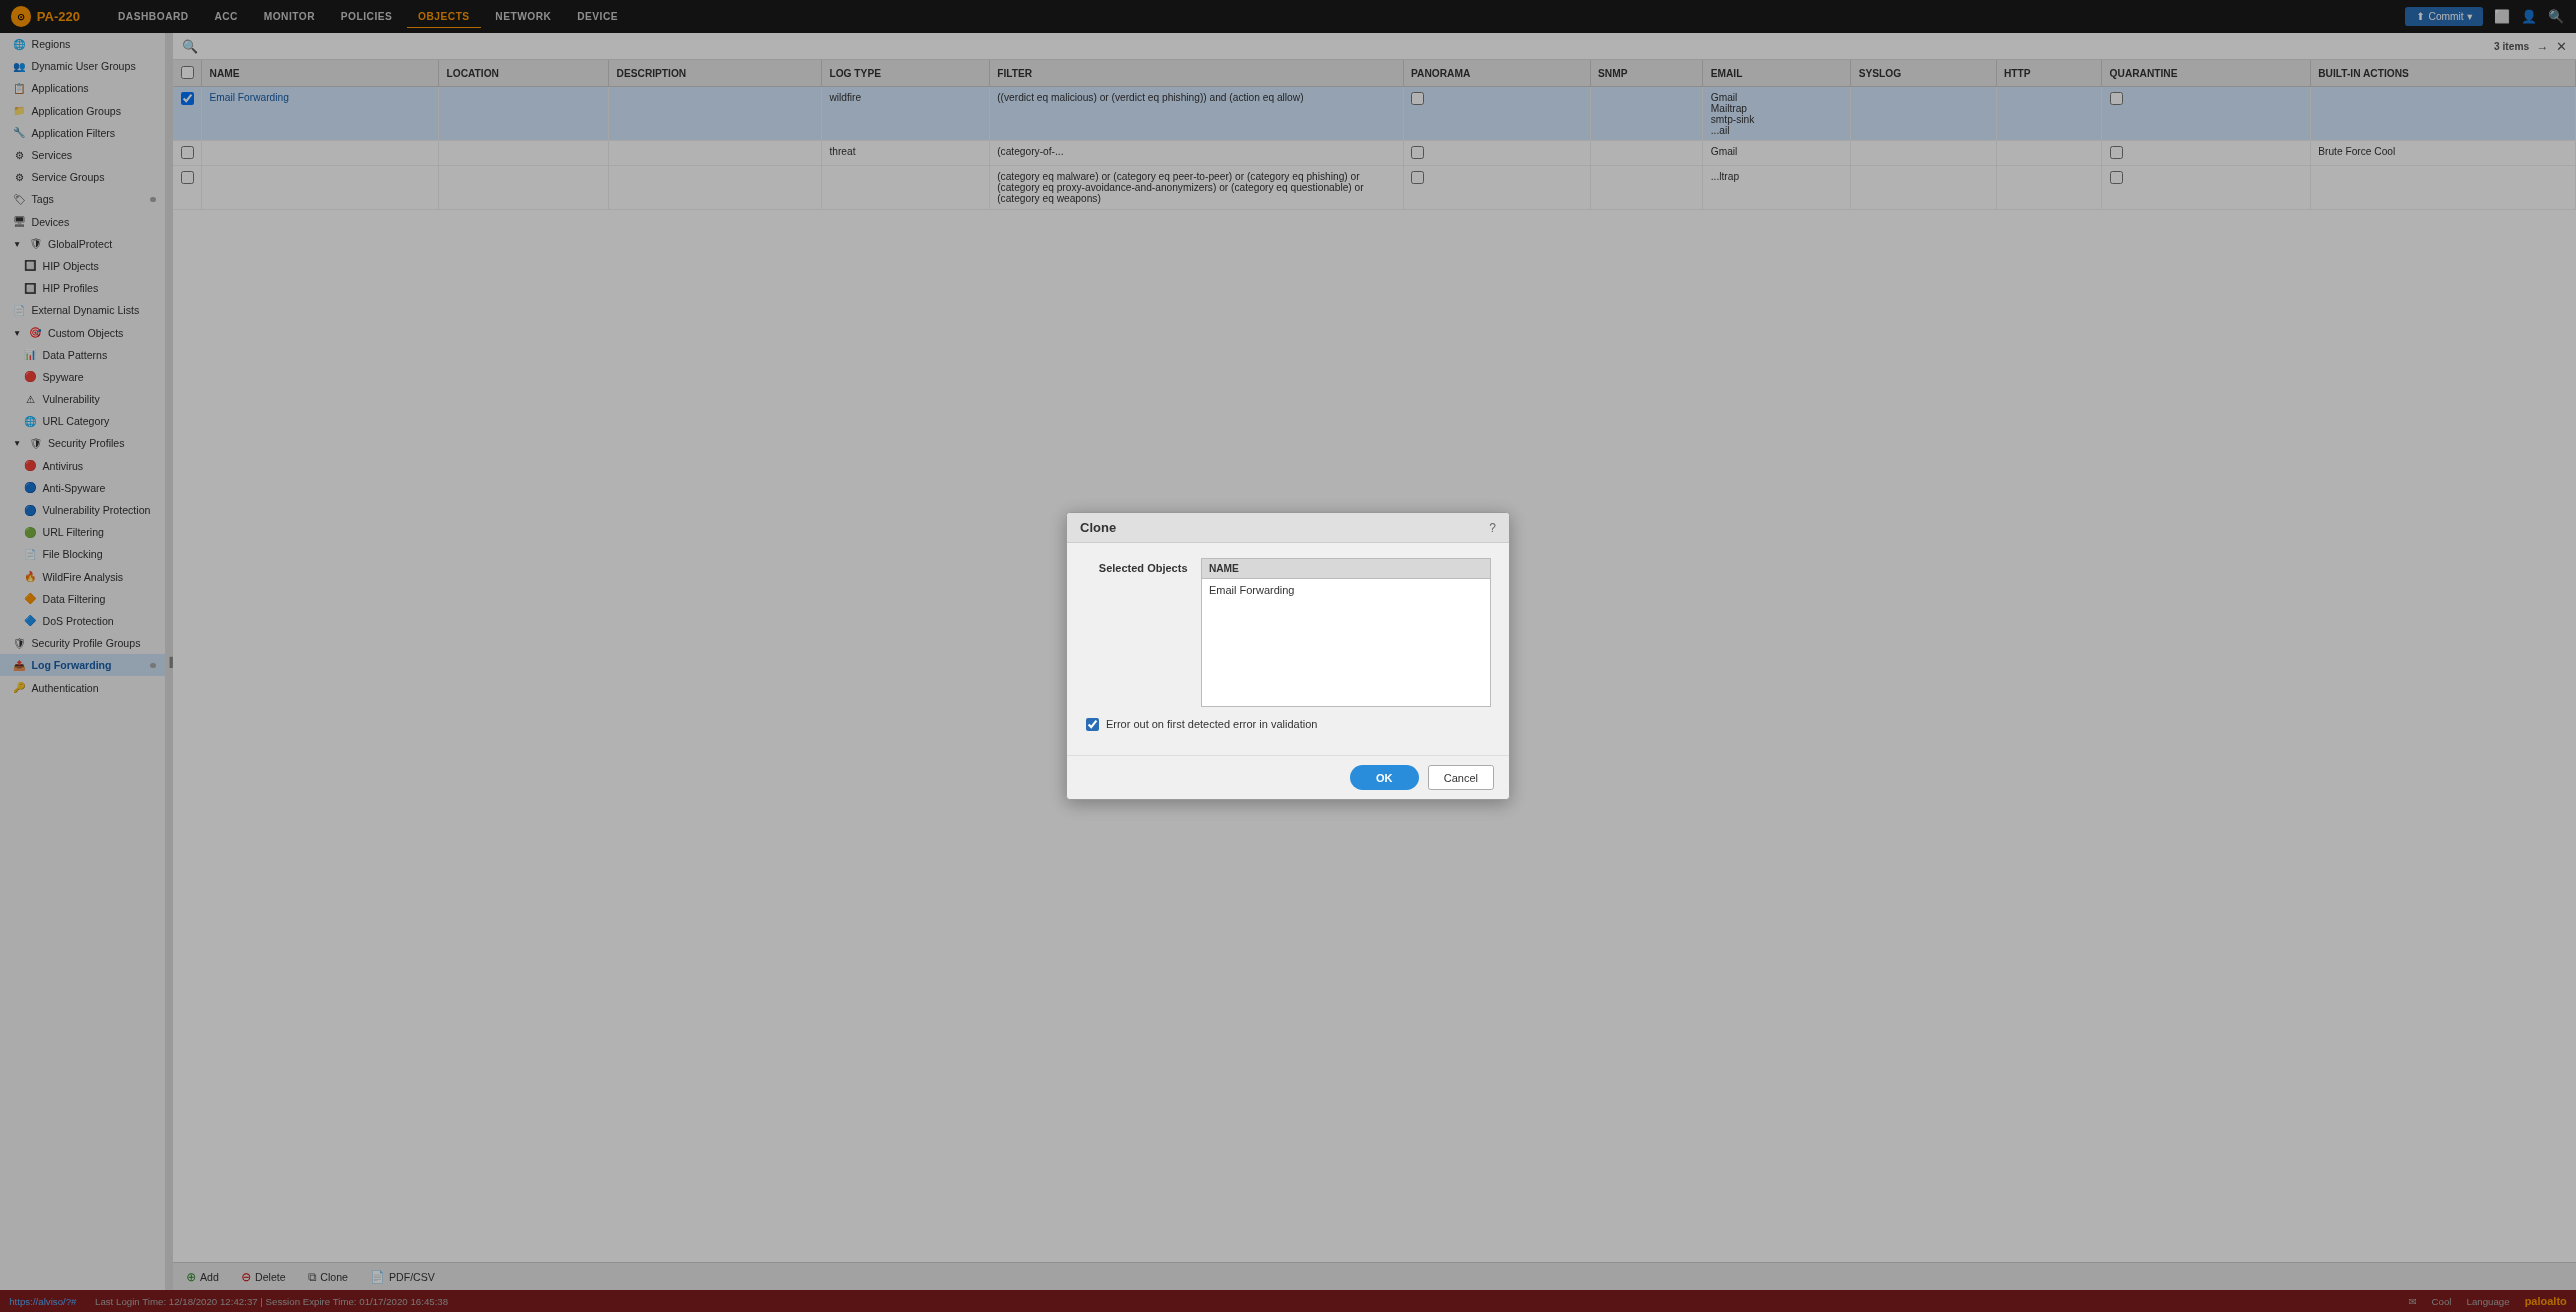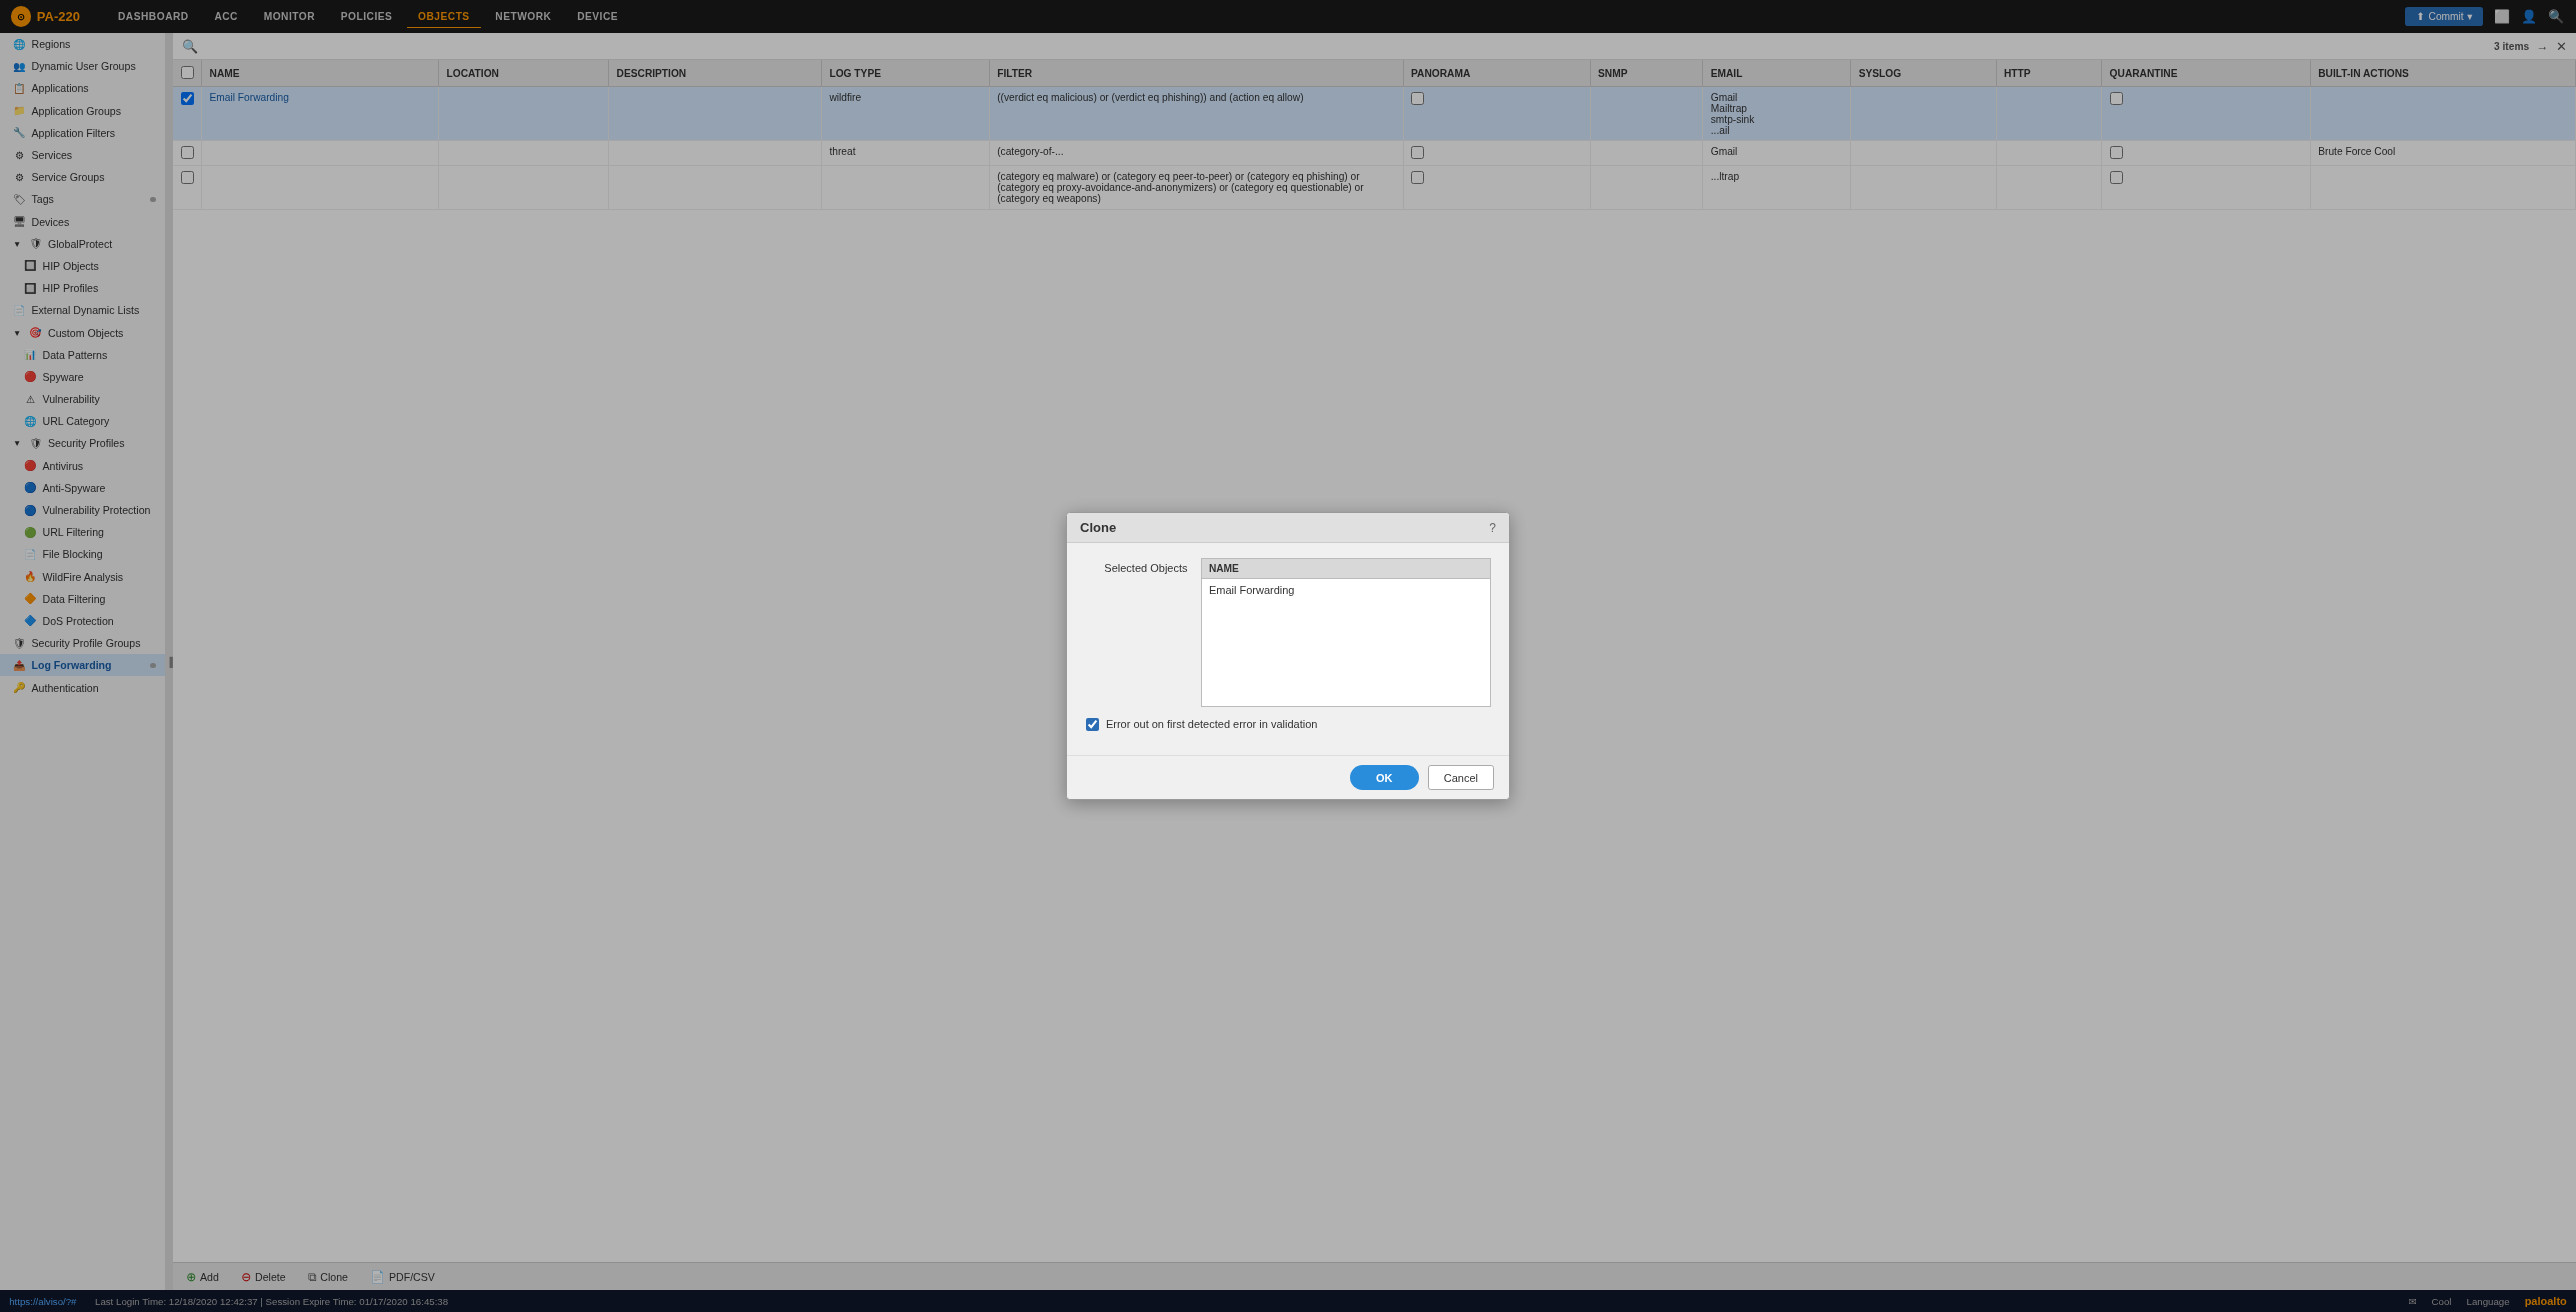--- a/index.html
+++ b/index.html
@@ -197,21 +197,21 @@
       border-radius: 1.8px;
     }
     .toolbar-btn .btn-icon { font-size: 12px; }
     .toolbar-btn.add .btn-icon { color: #2a8a2a; }
     .toolbar-btn.delete .btn-icon { color: #c00; }
     .toolbar-btn.clone .btn-icon { color: #555; }
     .toolbar-btn.pdfcsv .btn-icon { color: #555; }
 
     
     .status-bar {
-      background: #0f172a;
+      background: #7f1d1d;
       color: #aaa;
       font-size: 9.7px;
       height: 22px;
       display: flex;
       align-items: center;
       padding: 0 9.2px;
       gap: 18.5px;
     }
     .status-bar .url { color: #5af; }
     .status-bar .right-status { margin-left: auto; display: flex; align-items: center; gap: 15px; }
@@ -274,20 +274,21 @@
       gap: 13px;
       margin-bottom: 11px;
     }
     .modal-label {
       width: 102px;
       font-size: 11px;
       color: #333;
       padding-top: 3.7px;
       text-align: right;
       flex-shrink: 0;
+      font-weight: bold;
     }
     .modal-table-area {
       flex: 1;
     }
     .modal-table-header {
       background: #d8d8d8;
       border: 0.9px solid #bbb;
       border-bottom: none;
       padding: 3.7px 7.4px;
       font-size: 10.2px;

